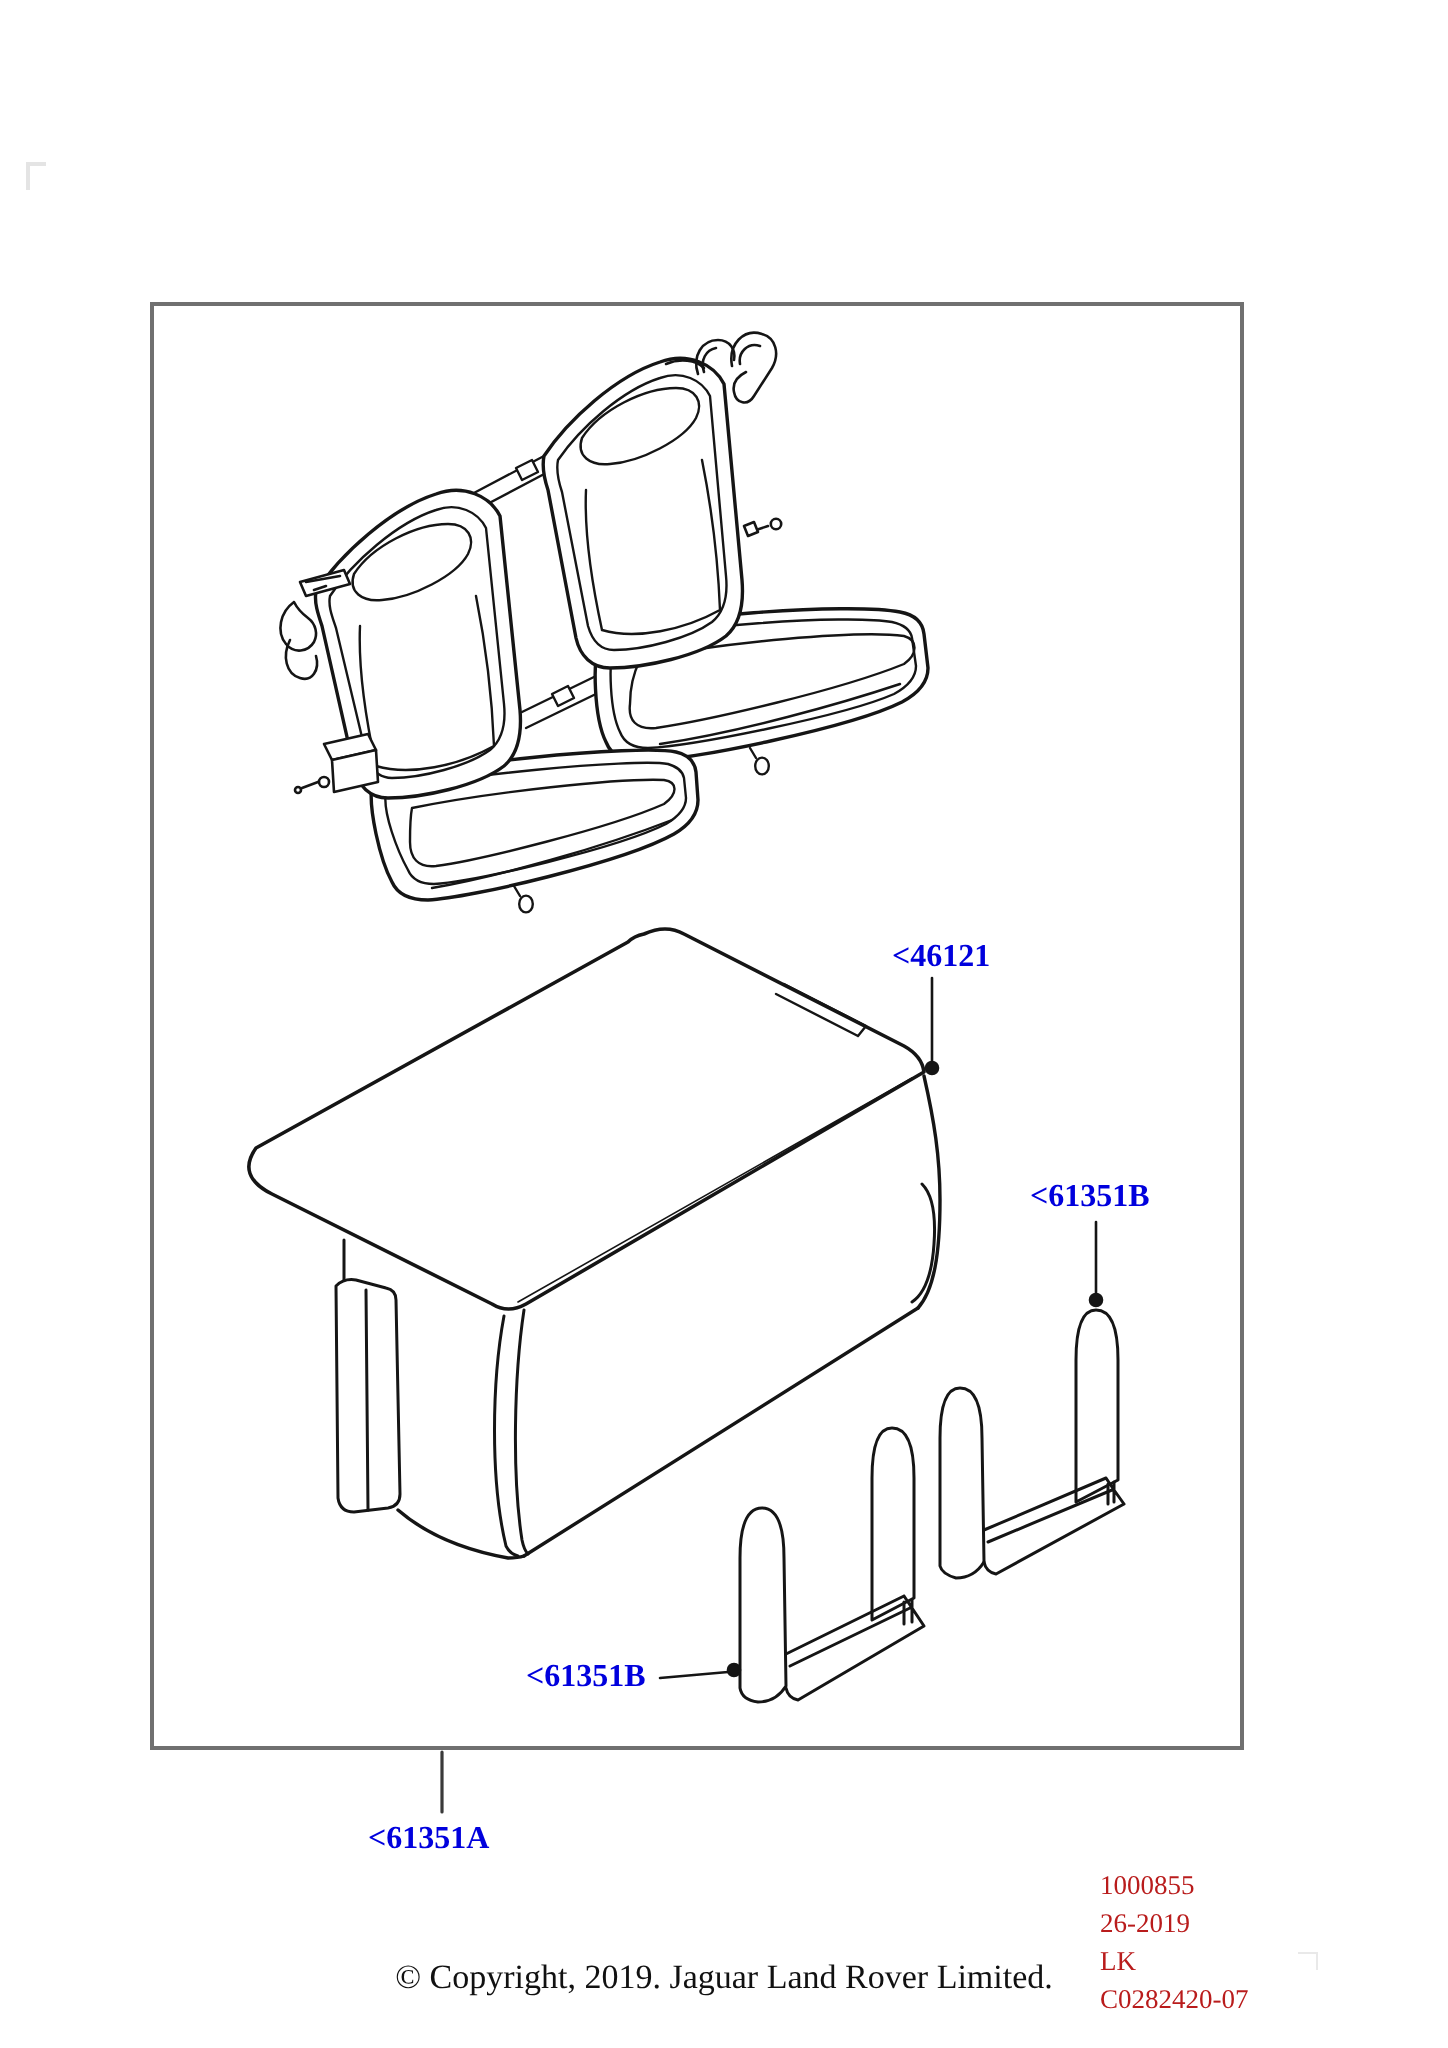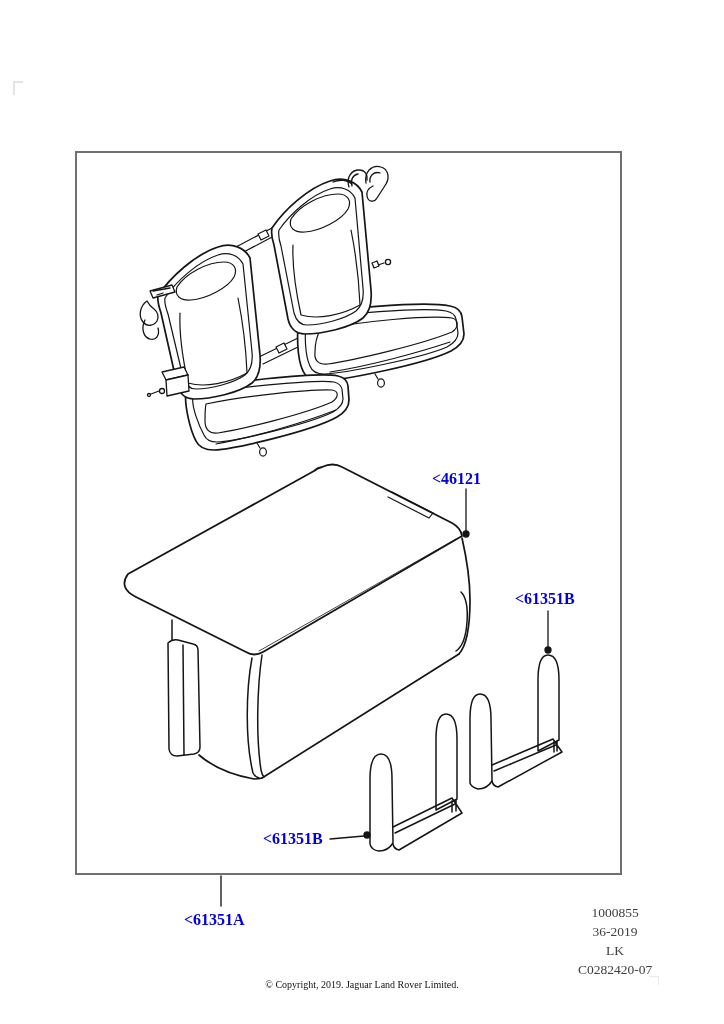--- a/index.html
+++ b/index.html
@@ -15,26 +15,26 @@
   .frame{
     position:absolute;left:75px;top:151px;width:543px;height:720px;
     border:2px solid var(--frame-gray);background:transparent;
   }
   .art{position:absolute;left:0;top:0;color:var(--line-black);}
   .part-label{
     position:absolute;color:var(--label-blue);font-weight:bold;
     font-size:16px;white-space:nowrap;cursor:pointer;line-height:17px;
   }
   .ref-block{
-    position:absolute;left:550px;top:903px;width:130px;text-align:center;
-    font-size:13.5px;line-height:19px;color:#404040;
+    position:absolute;left:550px;top:933px;width:130px;
+    font-size:13.5px;line-height:19px;color:#b91c1c;
   }
   .copyright{
     position:absolute;left:5px;top:979px;width:714px;text-align:center;
-    font-size:10px;color:#111;
+    font-size:17px;color:#111;
   }
   .crop-mark{position:absolute;opacity:.55;}
   .crop-mark.tl{left:13px;top:81px;width:8px;height:12px;
     border-left:2px solid #cfcfcf;border-top:2px solid #cfcfcf;}
   .crop-mark.br{left:649px;top:976px;width:9px;height:8px;
     border-right:1.5px solid #d8d8d8;border-top:1.5px solid #d8d8d8;}
 </style>
 </head>
 <body>
 
@@ -149,28 +149,28 @@
     <path d="M466,489 L466,531"></path>
     <circle cx="466" cy="534" r="3" fill="currentColor"></circle>
     <path d="M548,611 L548,647"></path>
     <circle cx="548" cy="650" r="3" fill="currentColor"></circle>
     <path d="M330,839 L364,836"></path>
     <circle cx="367" cy="835" r="3" fill="currentColor"></circle>
     <path stroke="#3a3a3a" stroke-width="1.6" d="M221,876 L221,906"></path>
   </g>
 </svg>
 
-<div class="part-label" style="left:432px;top:470px">&lt;46121</div>
+<div class="part-label" style="left:446px;top:470px">&lt;46121</div>
 
 <div class="part-label" style="left:515px;top:590px">&lt;61351B</div>
 
 <div class="part-label" style="left:263px;top:830px">&lt;61351B</div>
 
 <div class="part-label" style="left:184px;top:911px">&lt;61351A</div>
 
 <div class="ref-block">
   <div>1000855</div>
-  <div>36-2019</div>
+  <div>26-2019</div>
   <div>LK</div>
   <div>C0282420-07</div>
 </div>
 
 <div class="copyright">© Copyright, 2019. Jaguar Land Rover Limited.</div>
 
 </body></html>

